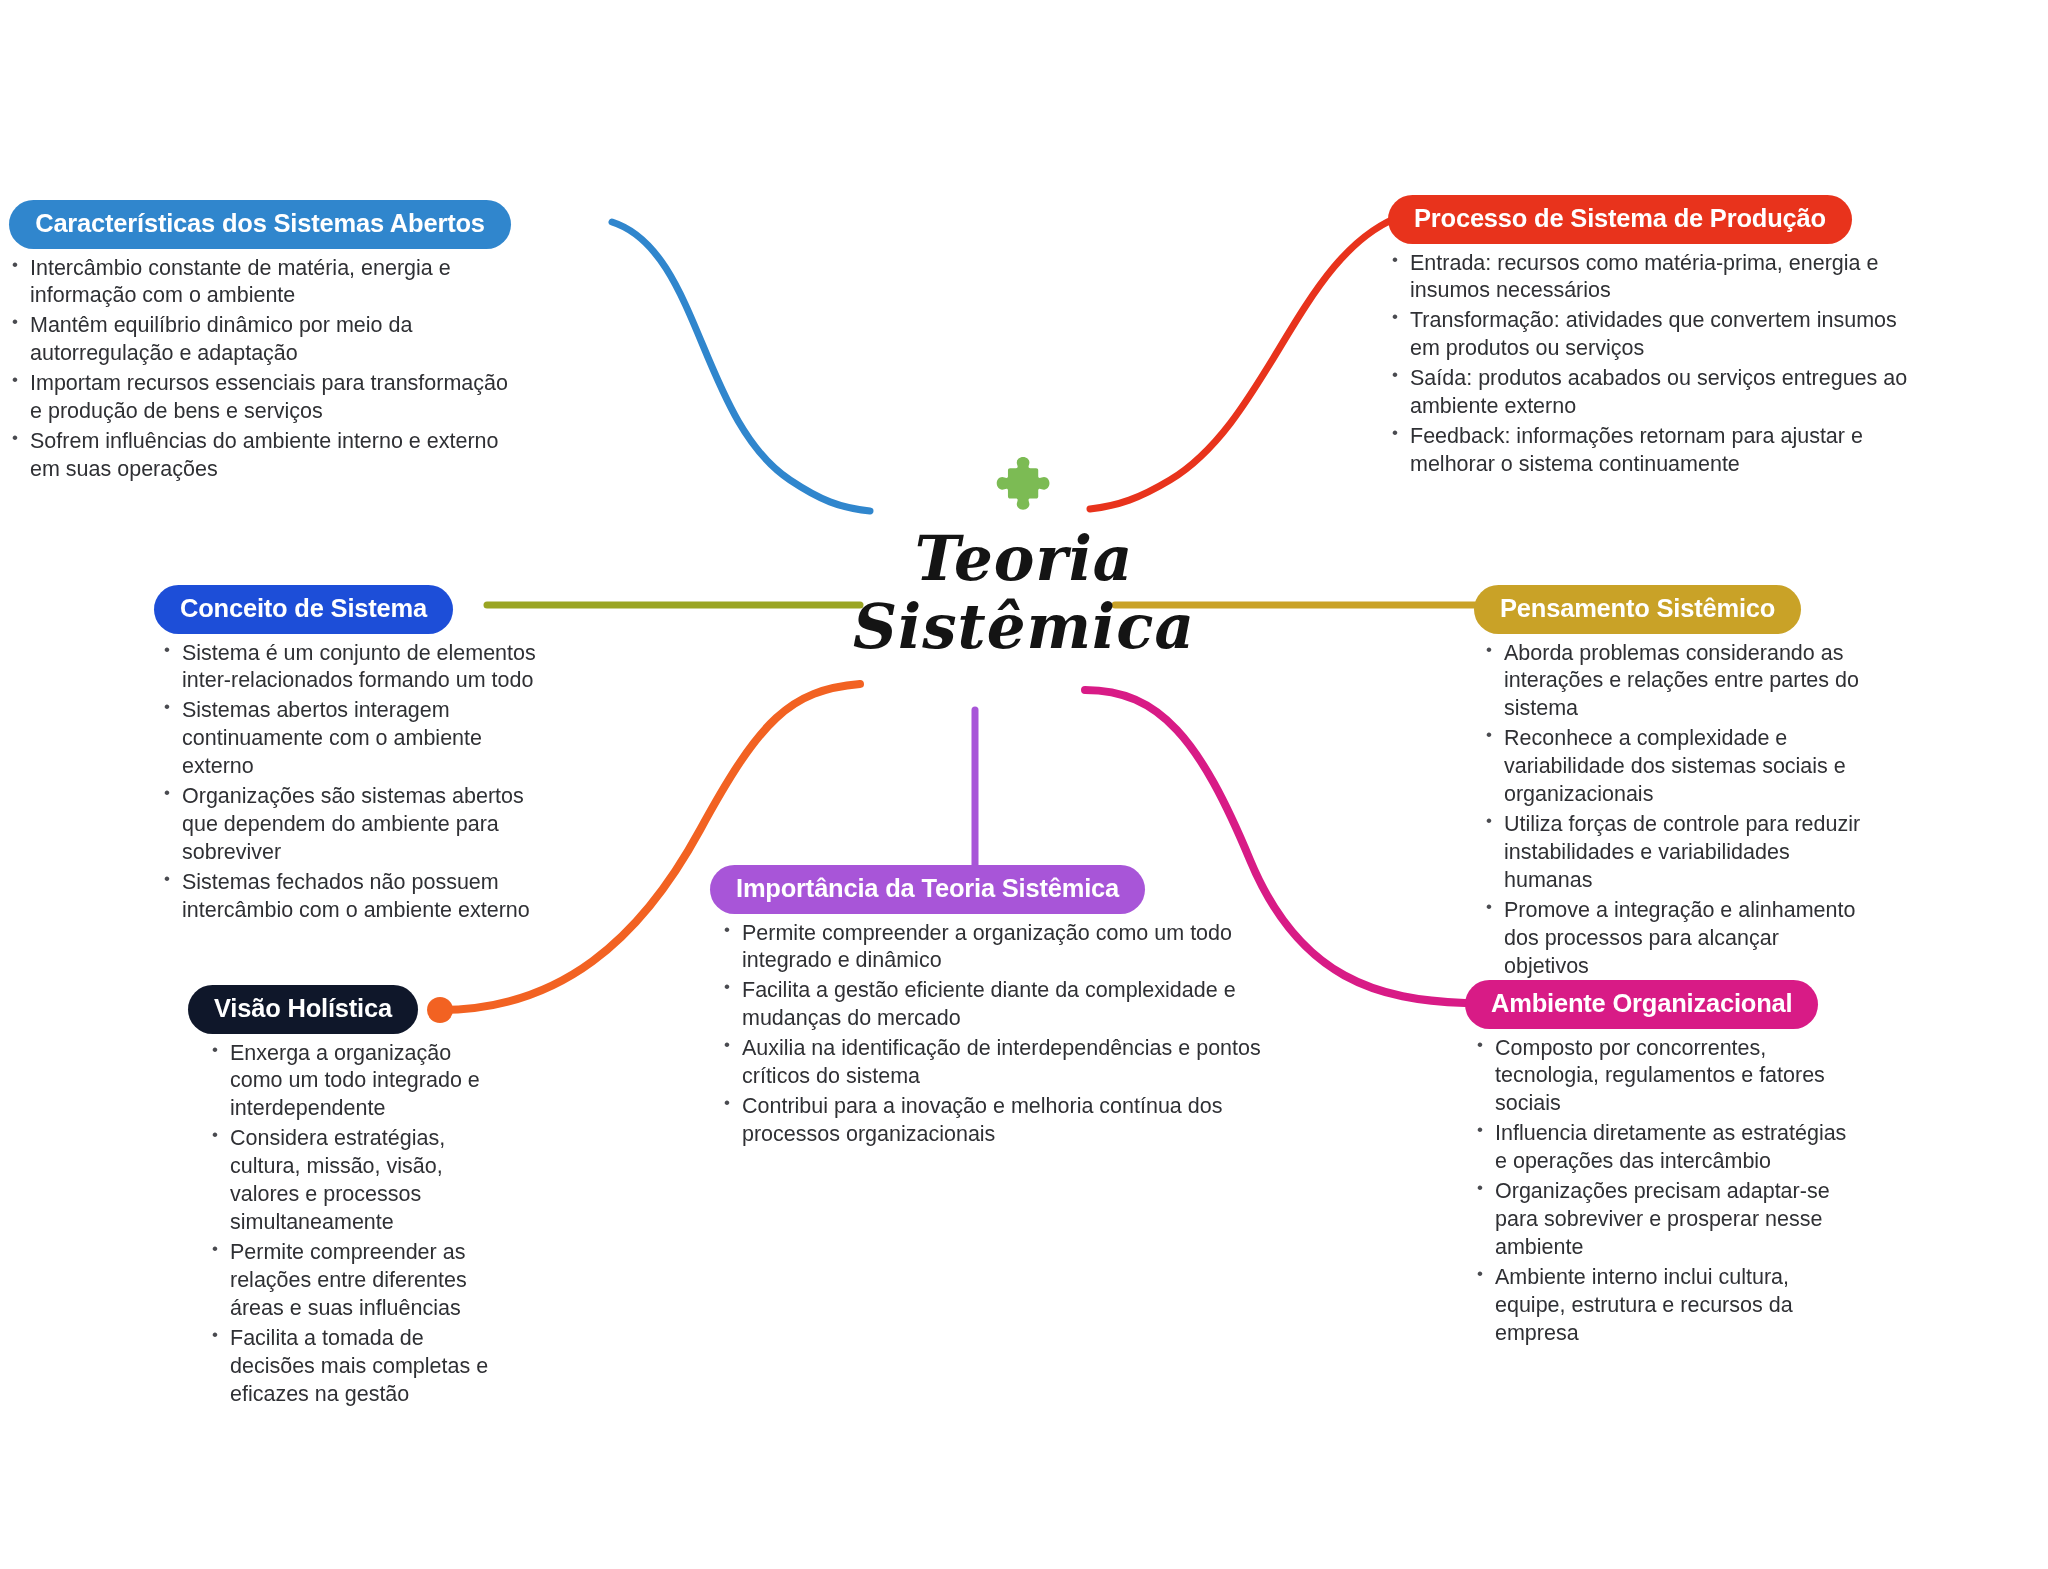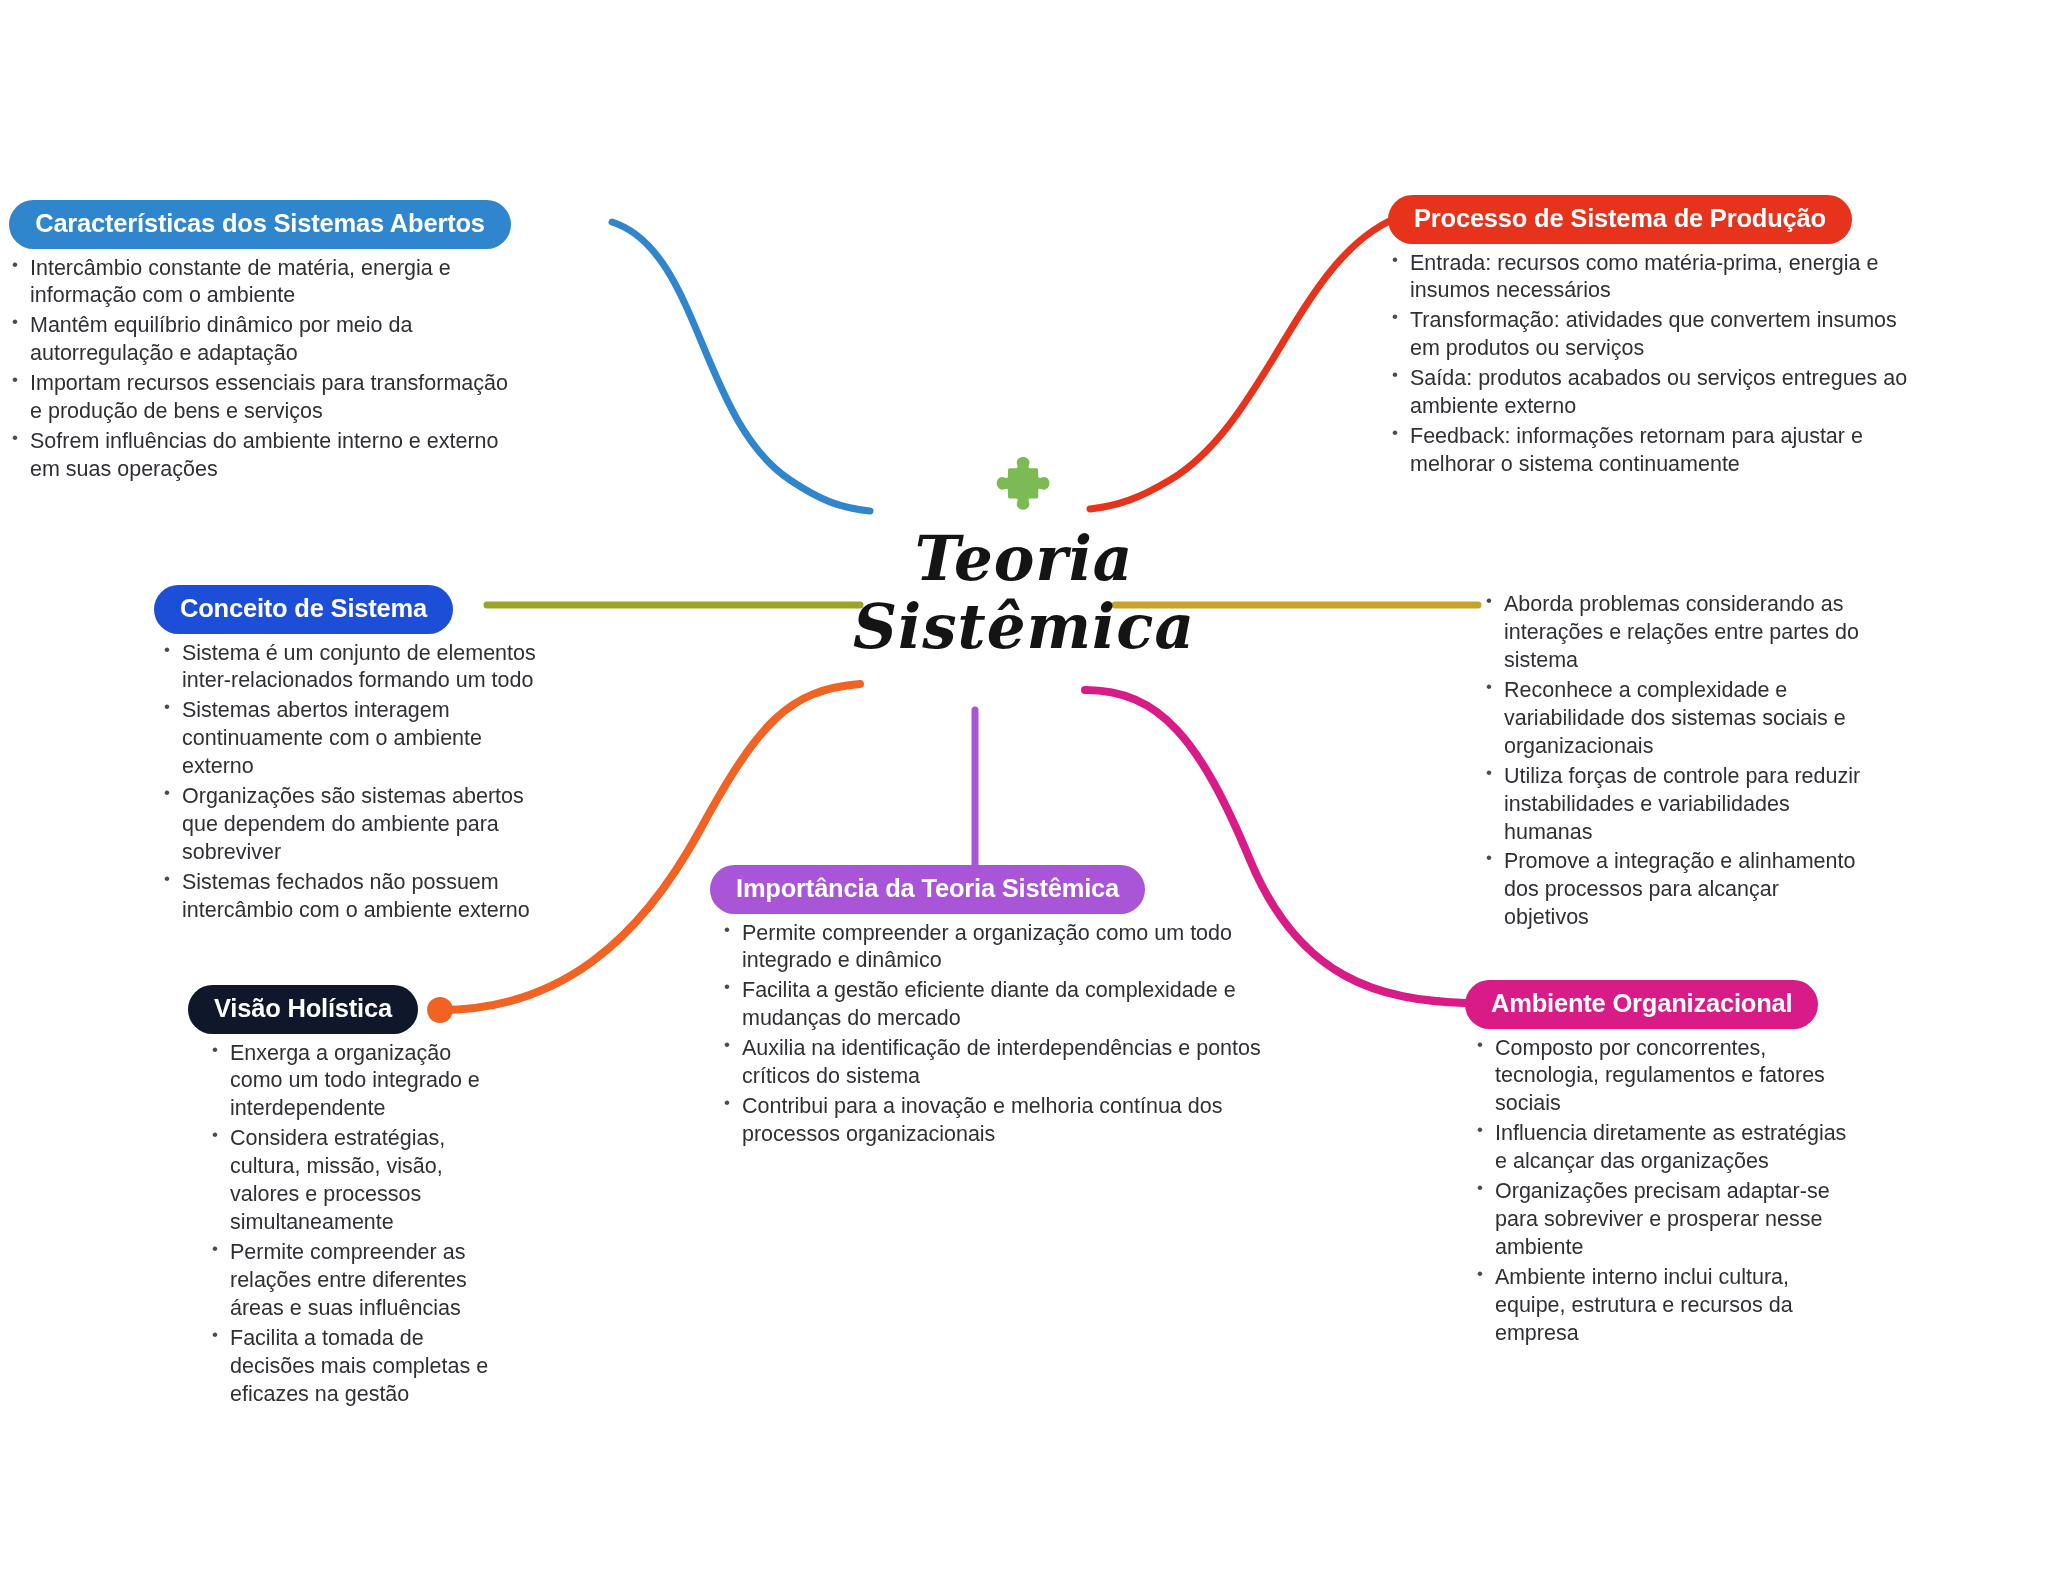--- a/index.html
+++ b/index.html
@@ -157,20 +157,23 @@
     </div>
     <ul class="bullets">
       <li>Sistema é um conjunto de elementos inter-relacionados formando um todo</li>
       <li>Sistemas abertos interagem continuamente com o ambiente externo</li>
       <li>Organizações são sistemas abertos que dependem do ambiente para sobreviver</li>
       <li>Sistemas fechados não possuem intercâmbio com o ambiente externo</li>
     </ul>
   </div>
 
   <div class="node" id="n-pensamento">
+    <div class="pillwrap">
+      <div class="pill" style="background:#c9a227">Pensamento Sistêmico</div>
+    </div>
     <ul class="bullets">
       <li>Aborda problemas considerando as interações e relações entre partes do sistema</li>
       <li>Reconhece a complexidade e variabilidade dos sistemas sociais e organizacionais</li>
       <li>Utiliza forças de controle para reduzir instabilidades e variabilidades humanas</li>
       <li>Promove a integração e alinhamento dos processos para alcançar objetivos</li>
     </ul>
   </div>
 
   <div class="node" id="n-visao">
     <div class="pillwrap">
@@ -195,19 +198,19 @@
       <li>Contribui para a inovação e melhoria contínua dos processos organizacionais</li>
     </ul>
   </div>
 
   <div class="node" id="n-ambiente">
     <div class="pillwrap">
       <div class="pill" style="background:#d81b86">Ambiente Organizacional</div>
     </div>
     <ul class="bullets">
       <li>Composto por concorrentes, tecnologia, regulamentos e fatores sociais</li>
-      <li>Influencia diretamente as estratégias e alcançar das organizações</li>
+      <li>Influencia diretamente as estratégias e operações das intercâmbio</li>
       <li>Organizações precisam adaptar-se para sobreviver e prosperar nesse ambiente</li>
       <li>Ambiente interno inclui cultura, equipe, estrutura e recursos da empresa</li>
     </ul>
   </div>
 
 </div>
 
 </body></html>

